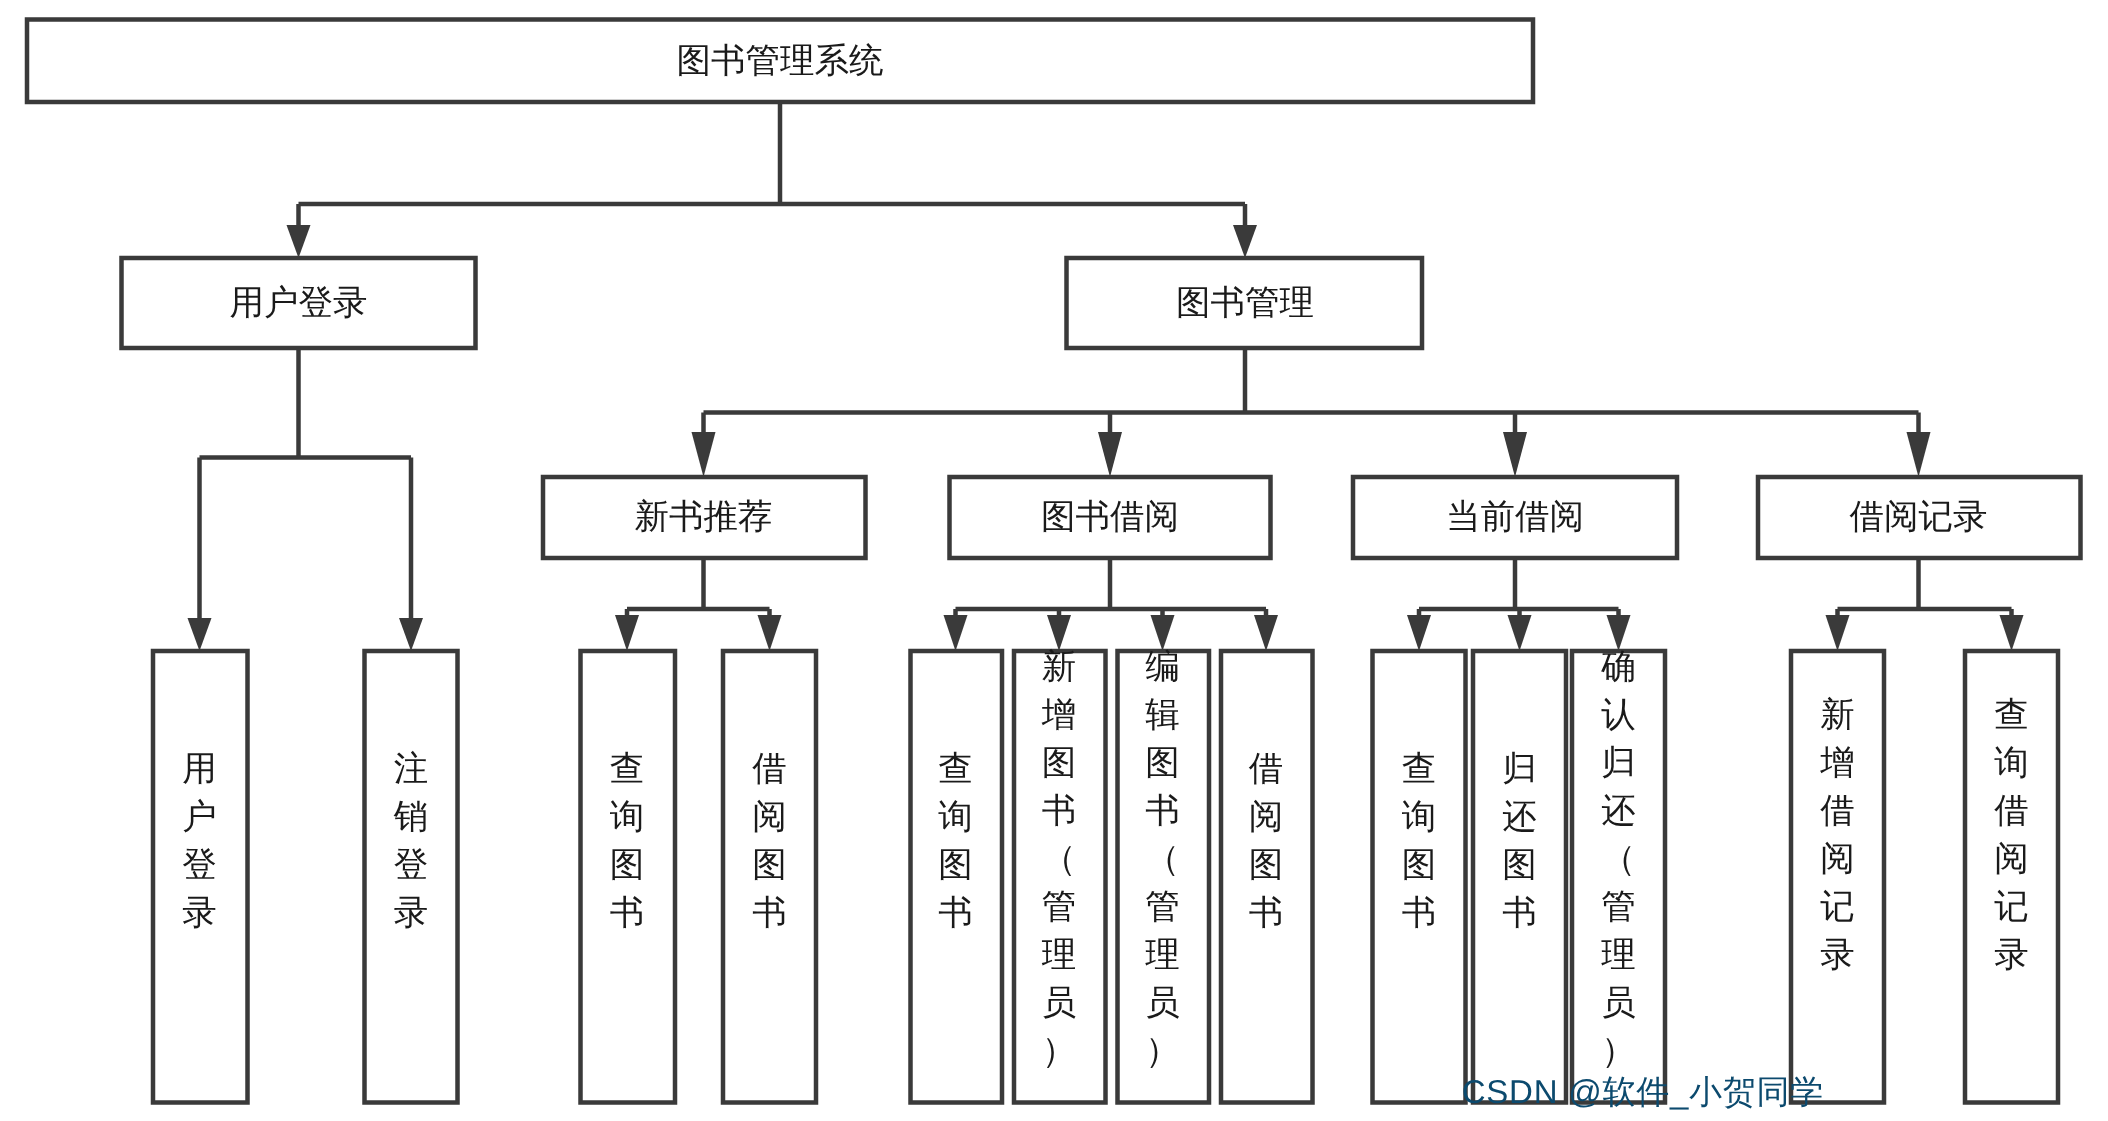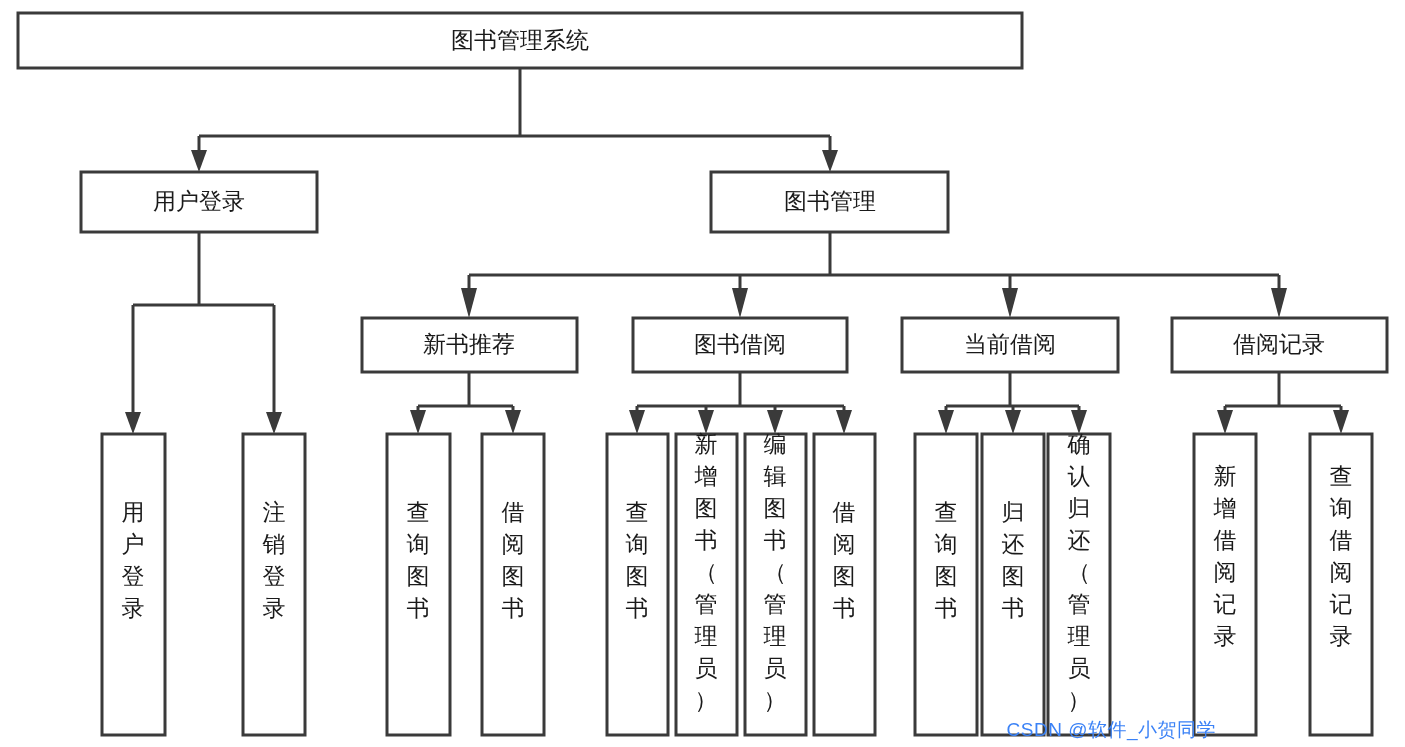--- a/index.html
+++ b/index.html
@@ -52,22 +52,22 @@
     font-family: "Liberation Sans", "DejaVu Sans", sans-serif;
     font-size: 23px;
     fill: #1a1a1a;
     text-anchor: middle;
   }
   .watermark {
     position: absolute;
     right: 10px;
     bottom: 4px;
     font-family: "Liberation Sans", "DejaVu Sans", sans-serif;
-    font-size: 19px;
-    color: #3b82f6;
+    font-size: 22px;
+    color: #0c4a6e;
     letter-spacing: 0.5px;
     white-space: nowrap;
     user-select: none;
   }
 </style>
 </head>
 <body>
 
 <div id="diagram-root">
   <svg class="flow" viewBox="0 0 1405 747" xmlns="http://www.w3.org/2000/svg">

